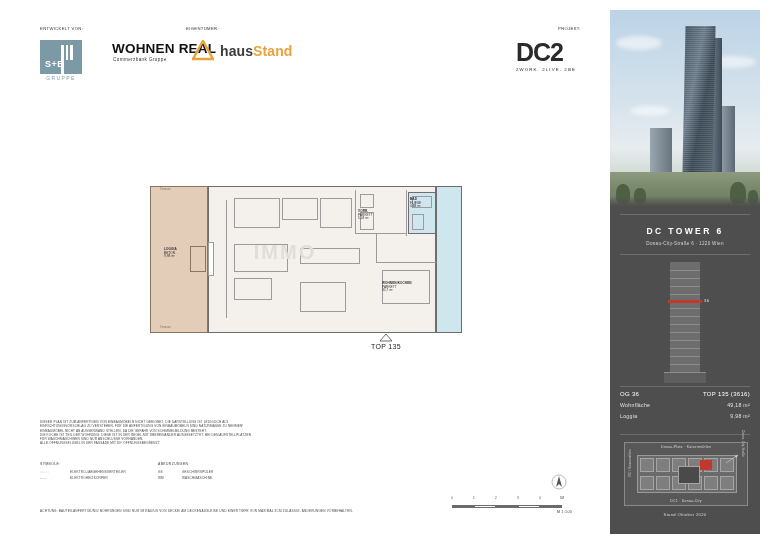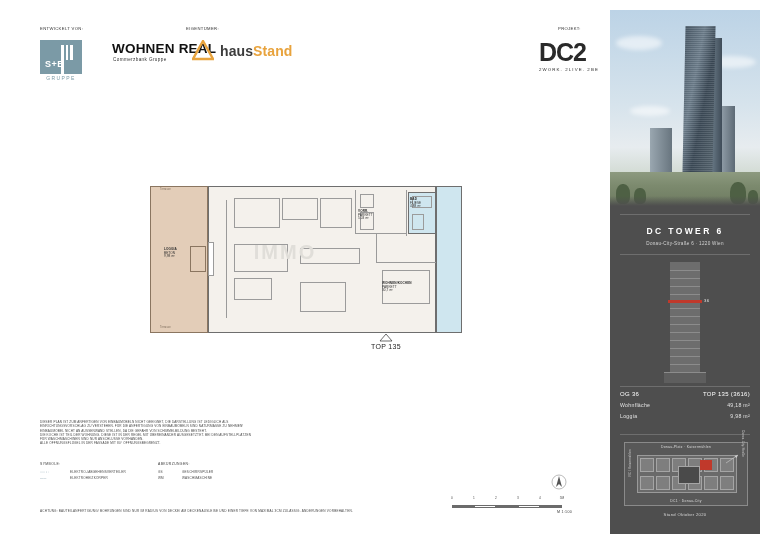--- a/index.html
+++ b/index.html
@@ -106,21 +106,21 @@
     position: absolute;
     left: 220px; top: 43px;
     font-size: 14px;
     color: #e8a33d;
     font-weight: bold;
     letter-spacing: 0.1px;
   }
   #hi-name b { color: #3c3c3c; font-weight: bold; }
 
   
-  #dc2-logo { position: absolute; left: 516px; top: 40px; width: 72px; margin-left: 23px; }
+  #dc2-logo { position: absolute; left: 516px; top: 40px; width: 72px; }
   #dc2-top {
     font-size: 25px;
     font-weight: bold;
     color: #2a2a2a;
     letter-spacing: -1px;
     line-height: 25px;
   }
   #dc2-sub {
     font-size: 4.4px;
     color: #2a2a2a;

